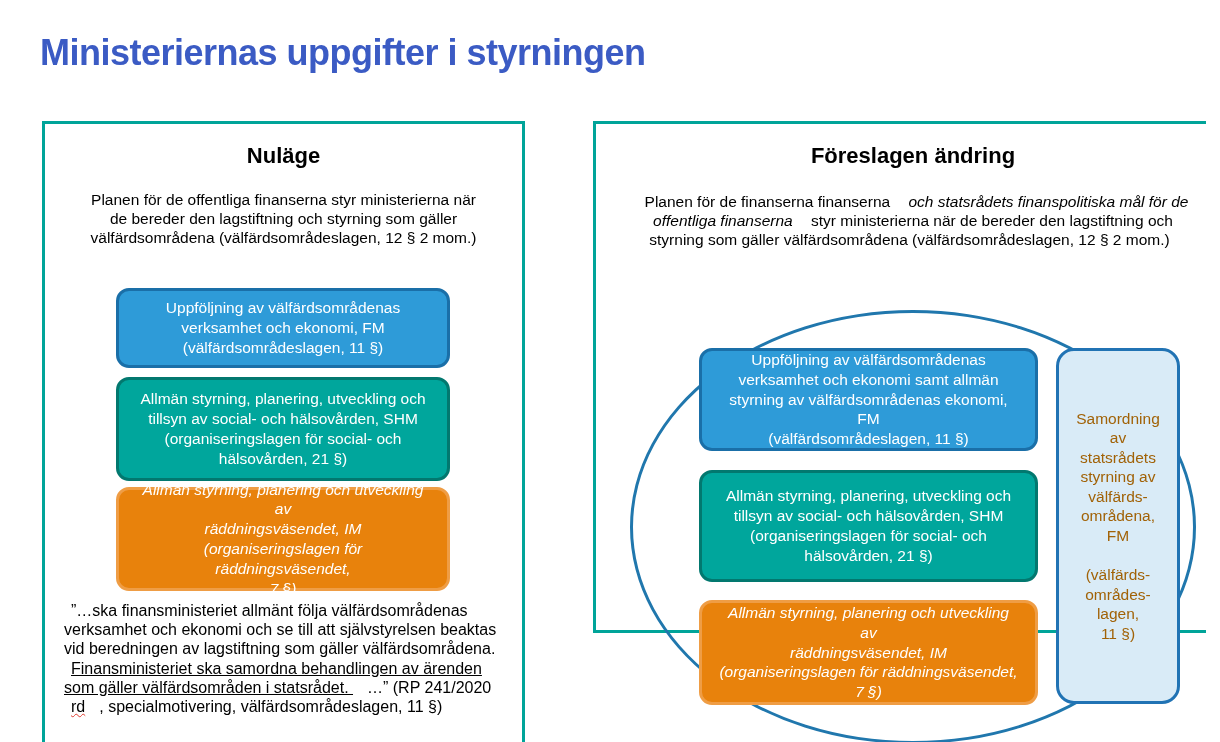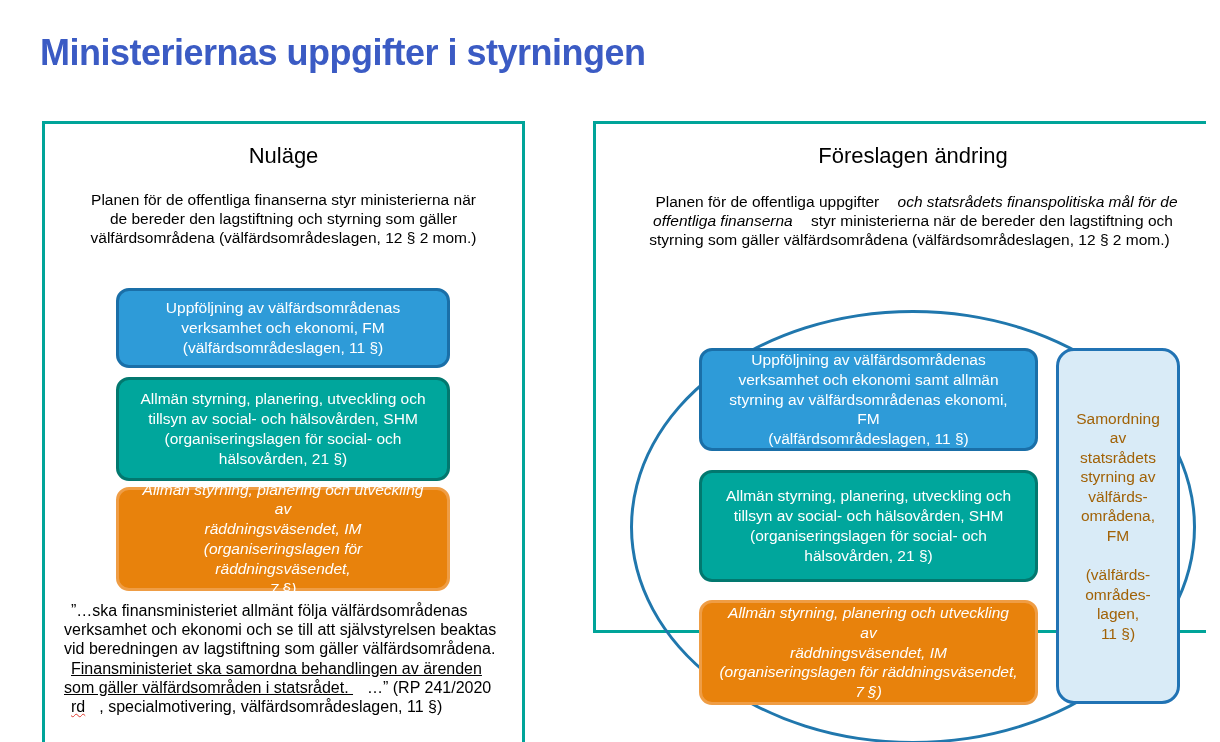--- a/index.html
+++ b/index.html
@@ -11,21 +11,21 @@
     --ellipse-stroke:#2077AD; --spellcheck:#E03C31;
   }
   *{box-sizing:border-box;margin:7px;padding:0;}
   html,body{background:#fff;}
   body{font-family:"Liberation Sans","DejaVu Sans",sans-serif;color:#000;}
   .stage{position:relative;width:1220px;height:742px;background:#fff;overflow:hidden;}
   .page-title{position:absolute;left:12px;top:4px;font-size:36px;font-weight:bold;color:var(--title);letter-spacing:-0.5px;}
   .panel{position:absolute;background:#fff;border:3px solid var(--panel-border);}
   .panel-left{left:14px;top:93px;width:483px;height:638px;}
   .panel-right{left:565px;top:93px;width:640px;height:512px;}
-  .panel-header{position:absolute;top:12px;left:0;right:0;text-align:center;font-size:22px;font-weight:normal;}
+  .panel-header{position:absolute;top:12px;left:0;right:0;text-align:center;font-size:22px;font-weight:bold;}
   .intro{position:absolute;left:0;right:0;text-align:center;font-size:15.5px;line-height:1.22;}
   .intro-left{top:60px;padding:0 12px;white-space:pre-line;}
   .intro-right{top:62px;padding:0 22px;}
   .intro-right em{font-style:italic;}
   .box{position:absolute;display:flex;align-items:center;justify-content:center;text-align:center;
        color:#fff;font-size:15.5px;line-height:1.28;border-radius:13px;padding:4px 10px;
        white-space:pre-line;z-index:2;}
   .box-blue{background:var(--box-blue-fill);border:3px solid var(--box-blue-border);align-items:center;}
   .box-teal{background:var(--box-teal-fill);border:3px solid var(--box-teal-border);}
   .box-orange{background:var(--box-orange-fill);border:3px solid var(--box-orange-border);font-style:italic;}
@@ -74,21 +74,21 @@
 räddningsväsendet, IM
 (organiseringslagen för räddningsväsendet,
 7 §)</span>
     </div>
 
     <p class="quote"><span>”…ska finansministeriet allmänt följa välfärdsområdenas verksamhet och ekonomi och se till att självstyrelsen beaktas vid beredningen av lagstiftning som gäller välfärdsområdena. </span><span class="u">Finansministeriet ska samordna behandlingen av ärenden som gäller välfärdsområden i statsrådet. </span><span>…” (RP 241/2020 </span><span class="sq">rd</span><span>, specialmotivering, välfärdsområdeslagen, 11 §)</span></p>
   </section>
 
   <section class="panel panel-right">
     <h2 class="panel-header">Föreslagen ändring</h2>
-    <p class="intro intro-right"><span>Planen för de offentliga uppgifter </span><em>och statsrådets finanspolitiska mål för de offentliga finanserna</em><span> styr ministerierna när de bereder den lagstiftning och styrning som gäller välfärdsområdena (välfärdsområdeslagen, 12 § 2 mom.)</span></p>
+    <p class="intro intro-right"><span>Planen för de finanserna finanserna </span><em>och statsrådets finanspolitiska mål för de offentliga finanserna</em><span> styr ministerierna när de bereder den lagstiftning och styrning som gäller välfärdsområdena (välfärdsområdeslagen, 12 § 2 mom.)</span></p>
 
     <div class="ellipse"></div>
 
     <div class="box box-blue r-box1">
       <span>Uppföljning av välfärdsområdenas
 verksamhet och ekonomi samt allmän
 styrning av välfärdsområdenas ekonomi, FM
 (välfärdsområdeslagen, 11 §)</span>
     </div>
     <div class="box box-teal r-box2">

